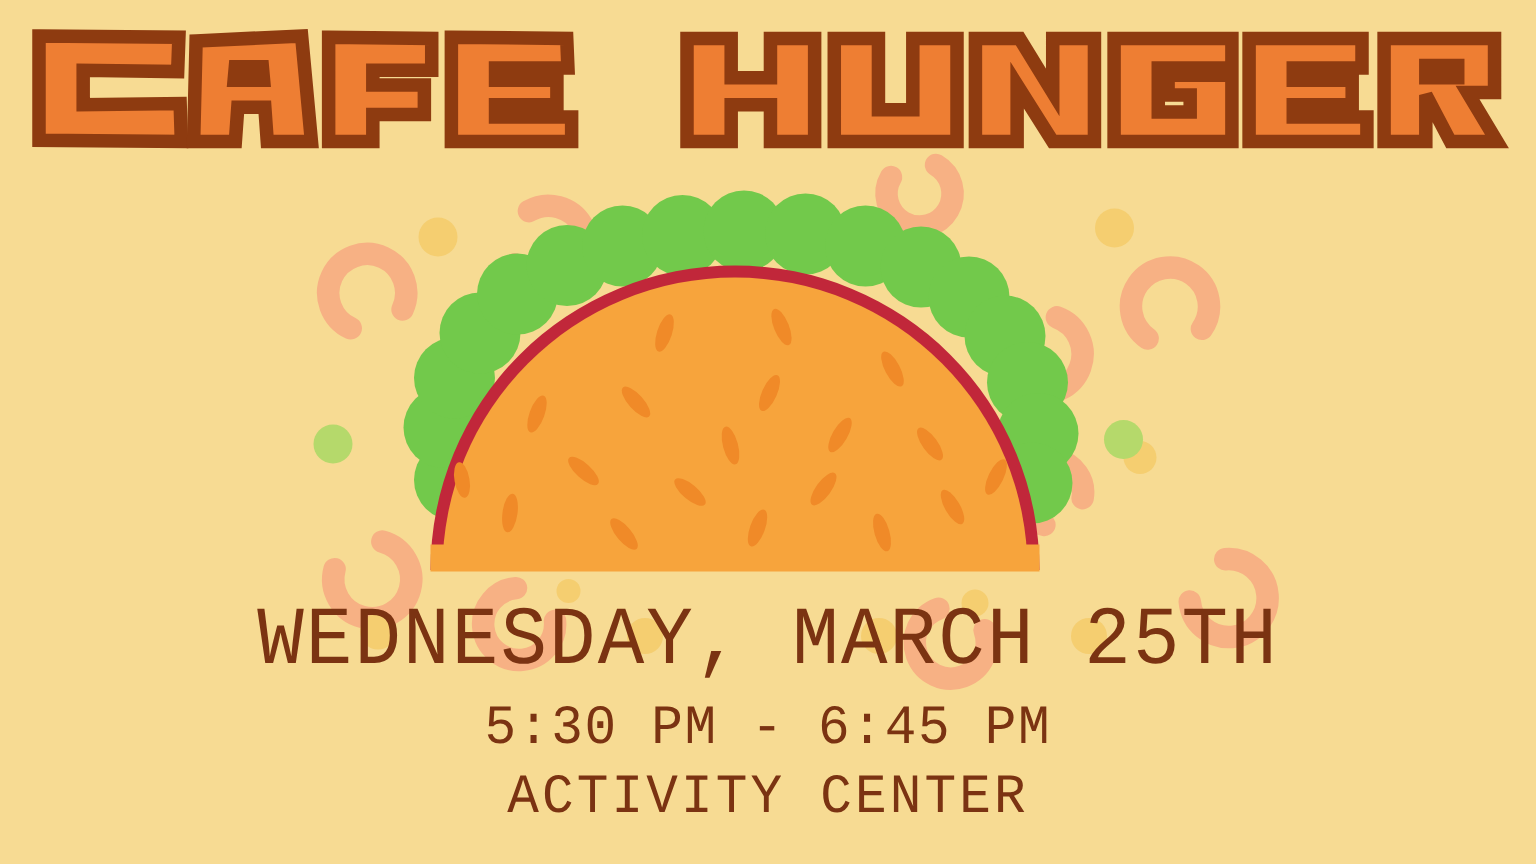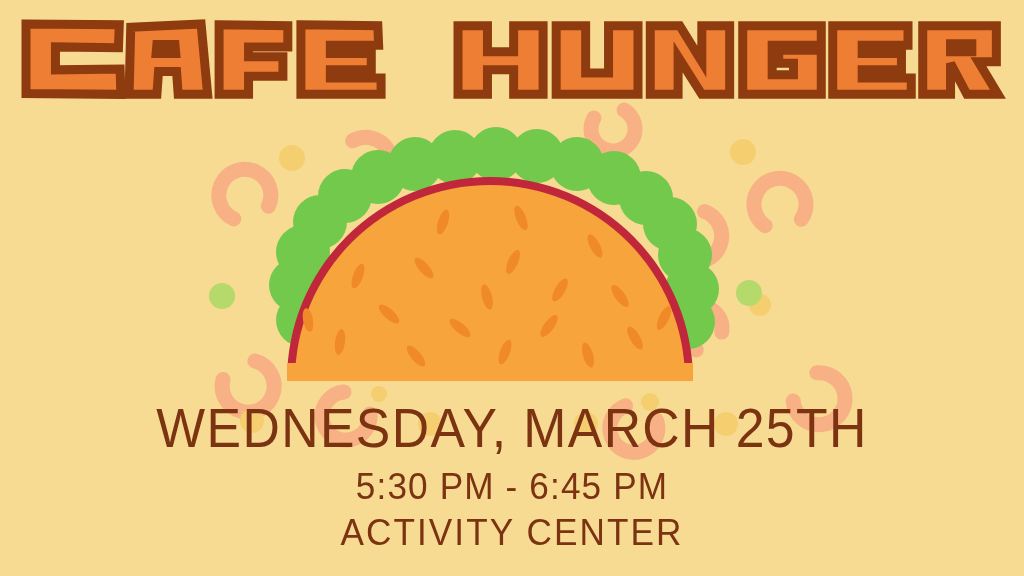--- a/index.html
+++ b/index.html
@@ -6,21 +6,21 @@
     margin: 0;
     padding: 0;
     background: #ffffff;
   }
   #poster {
     position: relative;
     width: 1024px;
     height: 576px;
     overflow: hidden;
     background: #F7DB93;
-    font-family: Liberation Sans, sans-serif;
+    font-family: Liberation Mono, monospace;
   }
 
   
   #confetti {
     position: absolute;
     left: 0; top: 0;
     width: 1024px; height: 576px;
     pointer-events: none;
   }
 

